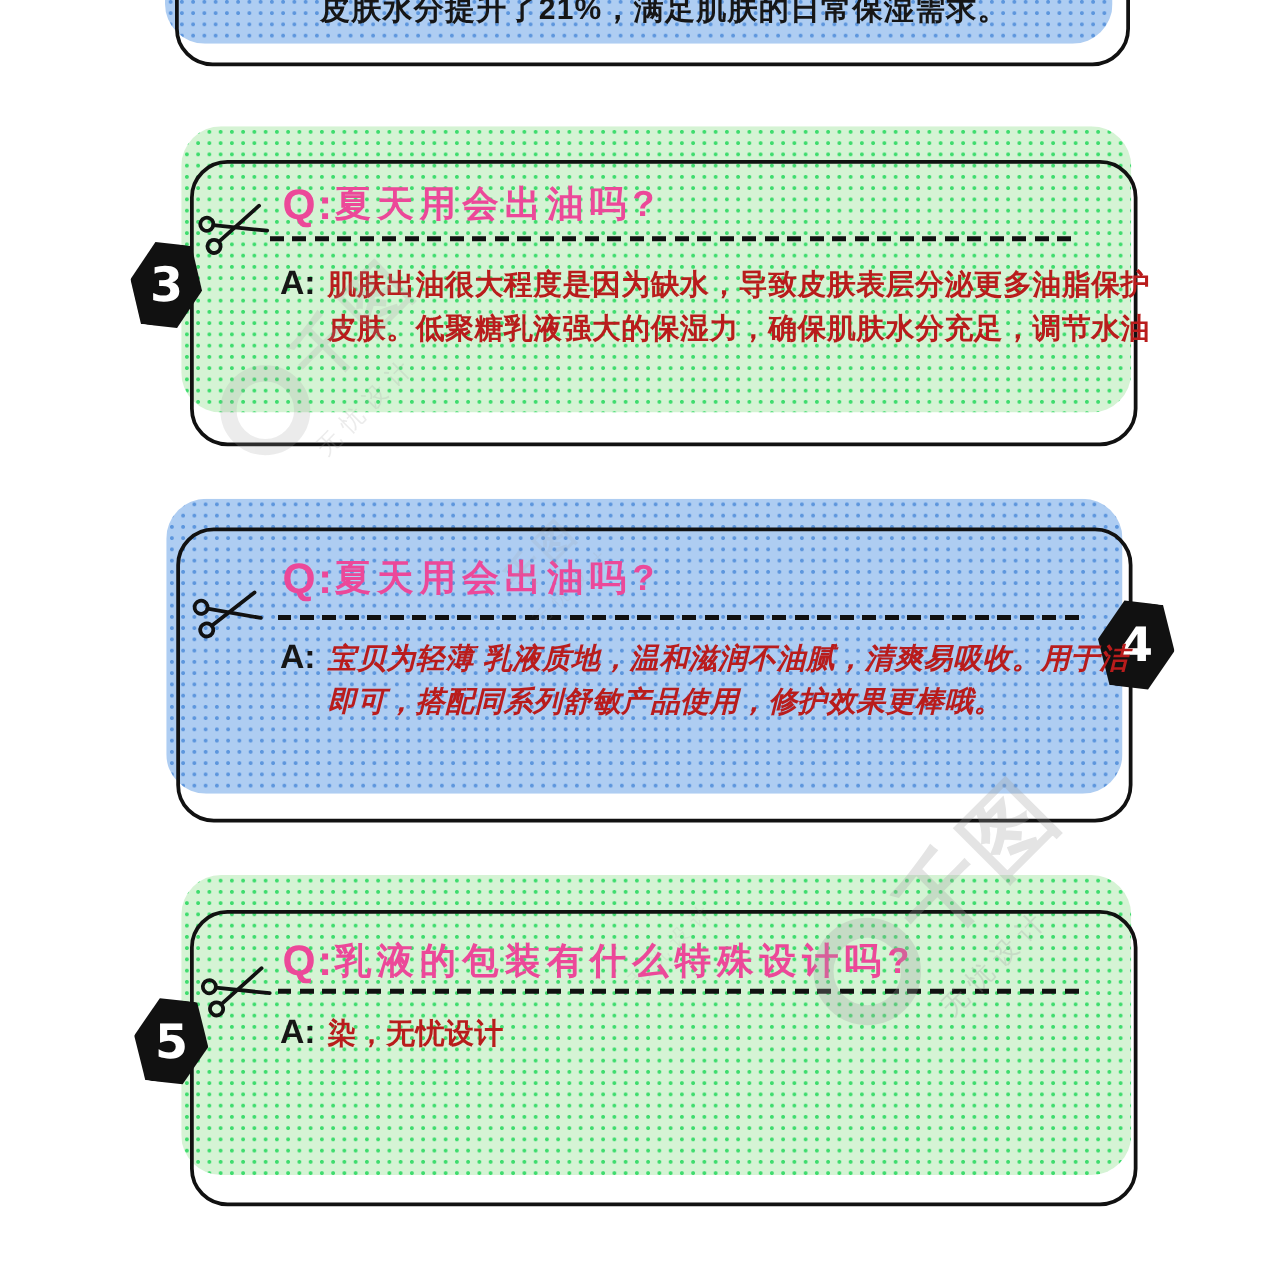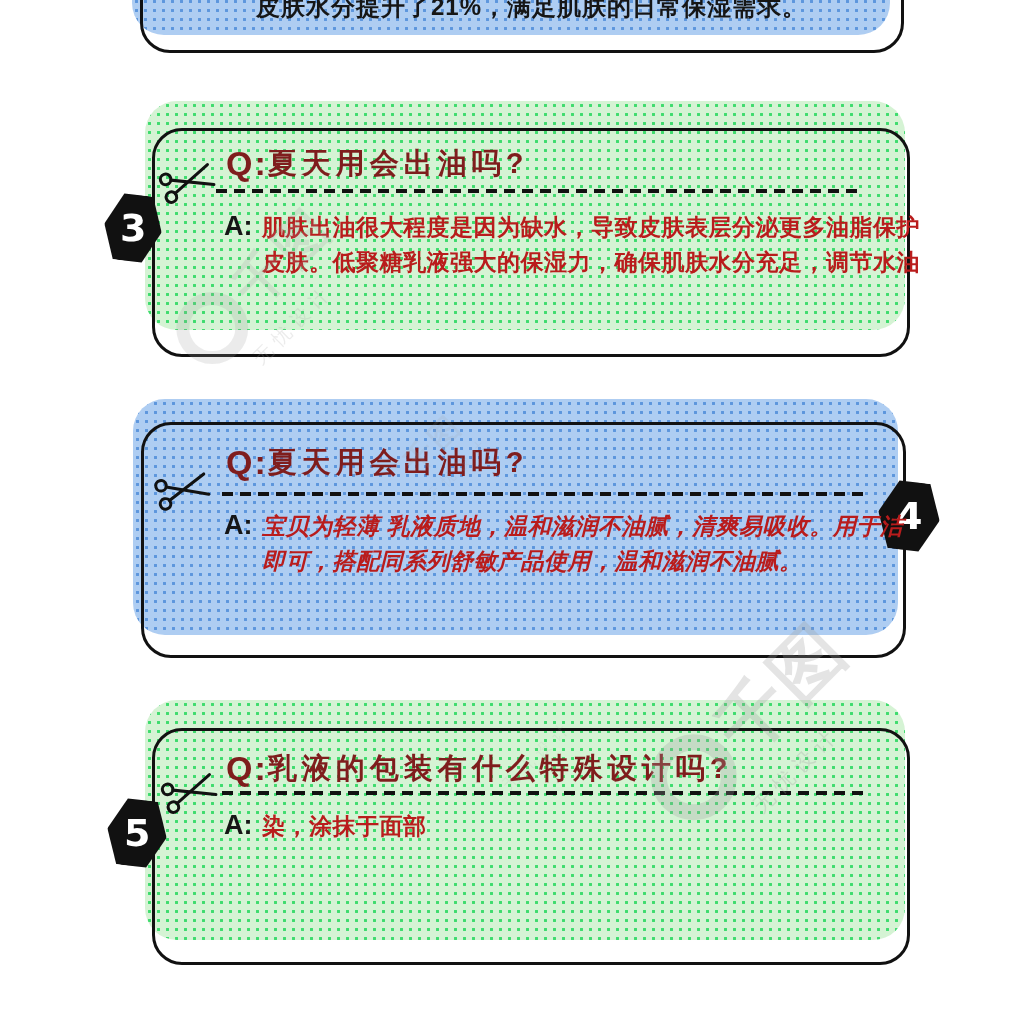--- a/index.html
+++ b/index.html
@@ -33,21 +33,21 @@
     clip-path:polygon(0% 50%, 26% 2%, 76% 0%, 100% 50%, 74% 98%, 24% 100%);
     display:flex; align-items:center; justify-content:center;
     transform:rotate(9deg);
   }
   .hexagon .num {
     color:#ffffff; font-size:38px; font-weight:bold;
     transform:rotate(-9deg); font-family:"DejaVu Sans",sans-serif;
   }
   
   .q-line {
-    position:absolute; font-weight:bold; color:#7f1d1d; white-space:nowrap;
+    position:absolute; font-weight:bold; color:#ec4899; white-space:nowrap;
   }
   .q-line .q-label { font-size:34px; letter-spacing:2px; vertical-align:-2px; }
   .q-line .q-text  { font-size:29px; letter-spacing:5px; }
   
   .dash-line {
     position:absolute; height:4px;
     background:repeating-linear-gradient(90deg,#111 0 11px,transparent 11px 18px);
   }
   
   .a-label { position:absolute; font-size:27px; font-weight:bold; color:#161616; }
@@ -121,21 +121,21 @@
         <line x1="11" y1="22" x2="45" y2="7" stroke="#111" stroke-width="2.6" stroke-linecap="round"></line>
       </svg>
     </div>
     <div class="q-line" style="left:226px; top:443px;">
       <span class="q-label">Q:</span><span class="q-text">夏天用会出油吗?</span>
     </div>
     <div class="dash-line" style="left:222px; top:492px; width:644px;"></div>
     <div class="a-label" style="left:224px; top:510px;">A:</div>
     <div class="answer" style="left:262px; top:509px;font-style:italic;">
       <div class="aline">宝贝为轻薄 乳液质地，温和滋润不油腻，清爽易吸收。用于洁</div>
-      <div class="aline">即可，搭配同系列舒敏产品使用，温和滋润不油腻。</div>
+      <div class="aline">即可，搭配同系列舒敏产品使用，修护效果更棒哦。</div>
     </div>
   </div>
 
   <div>
     <div class="note green" style="left:145px; top:700px; width:760px; height:240px;"></div>
     <div class="outline" style="left:152px; top:728px; width:758px; height:237px;"></div>
     <div class="hexagon" style="left:107px; top:799px; width:60px; height:68px;">
       <span class="num">5</span>
     </div>
     <div class="scissors" style="left:162px; top:772px; transform:rotate(-18deg);">
@@ -145,21 +145,21 @@
         <line x1="11" y1="10" x2="45" y2="25" stroke="#111" stroke-width="2.6" stroke-linecap="round"></line>
         <line x1="11" y1="22" x2="45" y2="7" stroke="#111" stroke-width="2.6" stroke-linecap="round"></line>
       </svg>
     </div>
     <div class="q-line" style="left:226px; top:749px;text-align:center;">
       <span class="q-label">Q:</span><span class="q-text">乳液的包装有什么特殊设计吗?</span>
     </div>
     <div class="dash-line" style="left:222px; top:791px; width:646px;"></div>
     <div class="a-label" style="left:224px; top:810px;">A:</div>
     <div class="answer" style="left:262px; top:809px;">
-      <div class="aline">染，涂抹于面部</div>
+      <div class="aline">染，无忧设计</div>
     </div>
   </div>
 
   <div class="wm" style="left:170px; top:245px; opacity:0.20;">
     <div class="wm-row">
       <div class="wm-ring" style="width:72px; height:72px; border-width:13px;"></div>
       <div class="wm-brand" style="font-size:52px;">千图</div>
     </div>
     <div class="wm-slogan" style="font-size:19px;">无忧设计</div>
   </div>

